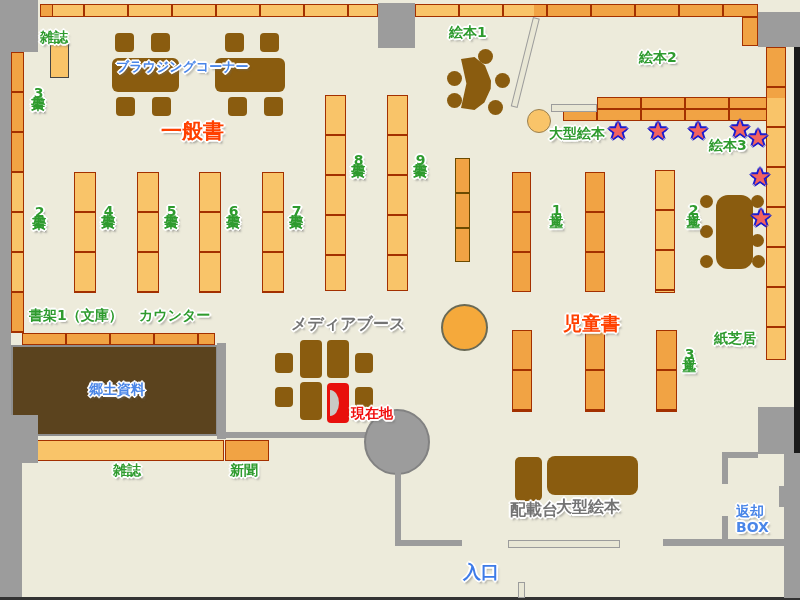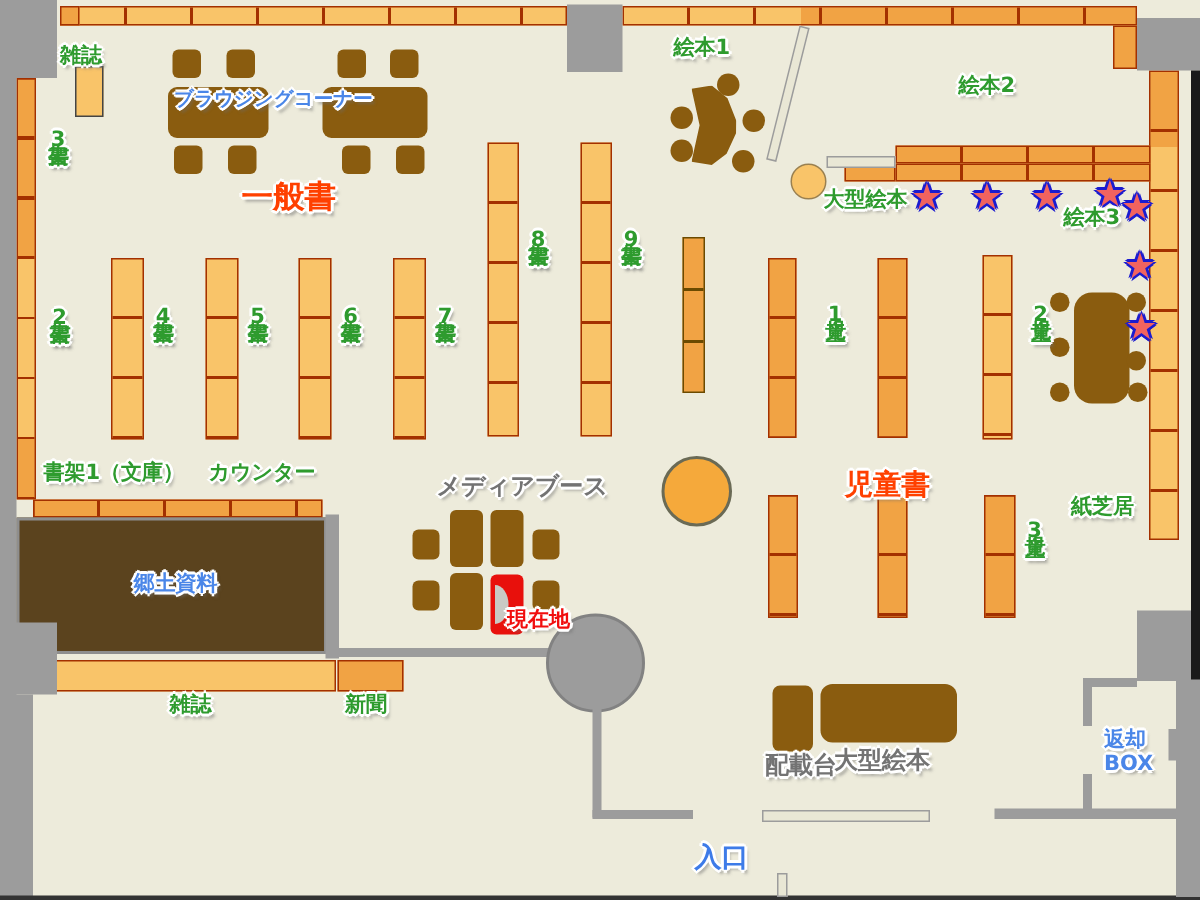--- a/index.html
+++ b/index.html
@@ -160,24 +160,24 @@
   <span class="lbl g" style="left:709px;top:138px">絵本3</span>
   <span class="lbl g vert" style="left:548px;top:202px">児童1</span>
   <span class="lbl g vert" style="left:685px;top:202px">児童2</span>
   <span class="lbl r2" style="left:563px;top:313px">児童書</span>
   <span class="lbl g vert" style="left:681px;top:346px">児童3</span>
   <span class="lbl g" style="left:714px;top:331px">紙芝居</span>
   <span class="lbl g" style="left:29px;top:308px">書架1（文庫）</span>
   <span class="lbl g" style="left:139px;top:308px">カウンター</span>
   <span class="lbl b" style="left:291px;top:315px">メディアブース</span>
   <span class="lbl b2" style="left:89px;top:382px">郷土資料</span>
-  <span class="lbl loc" style="left:338px;top:406px">現在地</span>
+  <span class="lbl loc" style="left:351px;top:406px">現在地</span>
   <span class="lbl g" style="left:113px;top:463px">雑誌</span>
   <span class="lbl g" style="left:230px;top:463px">新聞</span>
   <span class="lbl b" style="left:510px;top:501px">配載台</span>
   <span class="lbl b" style="left:556px;top:498px">大型絵本</span>
-  <span class="lbl b2" style="left:736px;top:486px">
+  <span class="lbl b2" style="left:736px;top:504px">
     <span style="display:block">返却</span>
     <span style="display:block">BOX</span>
   </span>
   <span class="lbl ent" style="left:463px;top:562px">入口</span>
 
 </div>
 
 </body></html>

